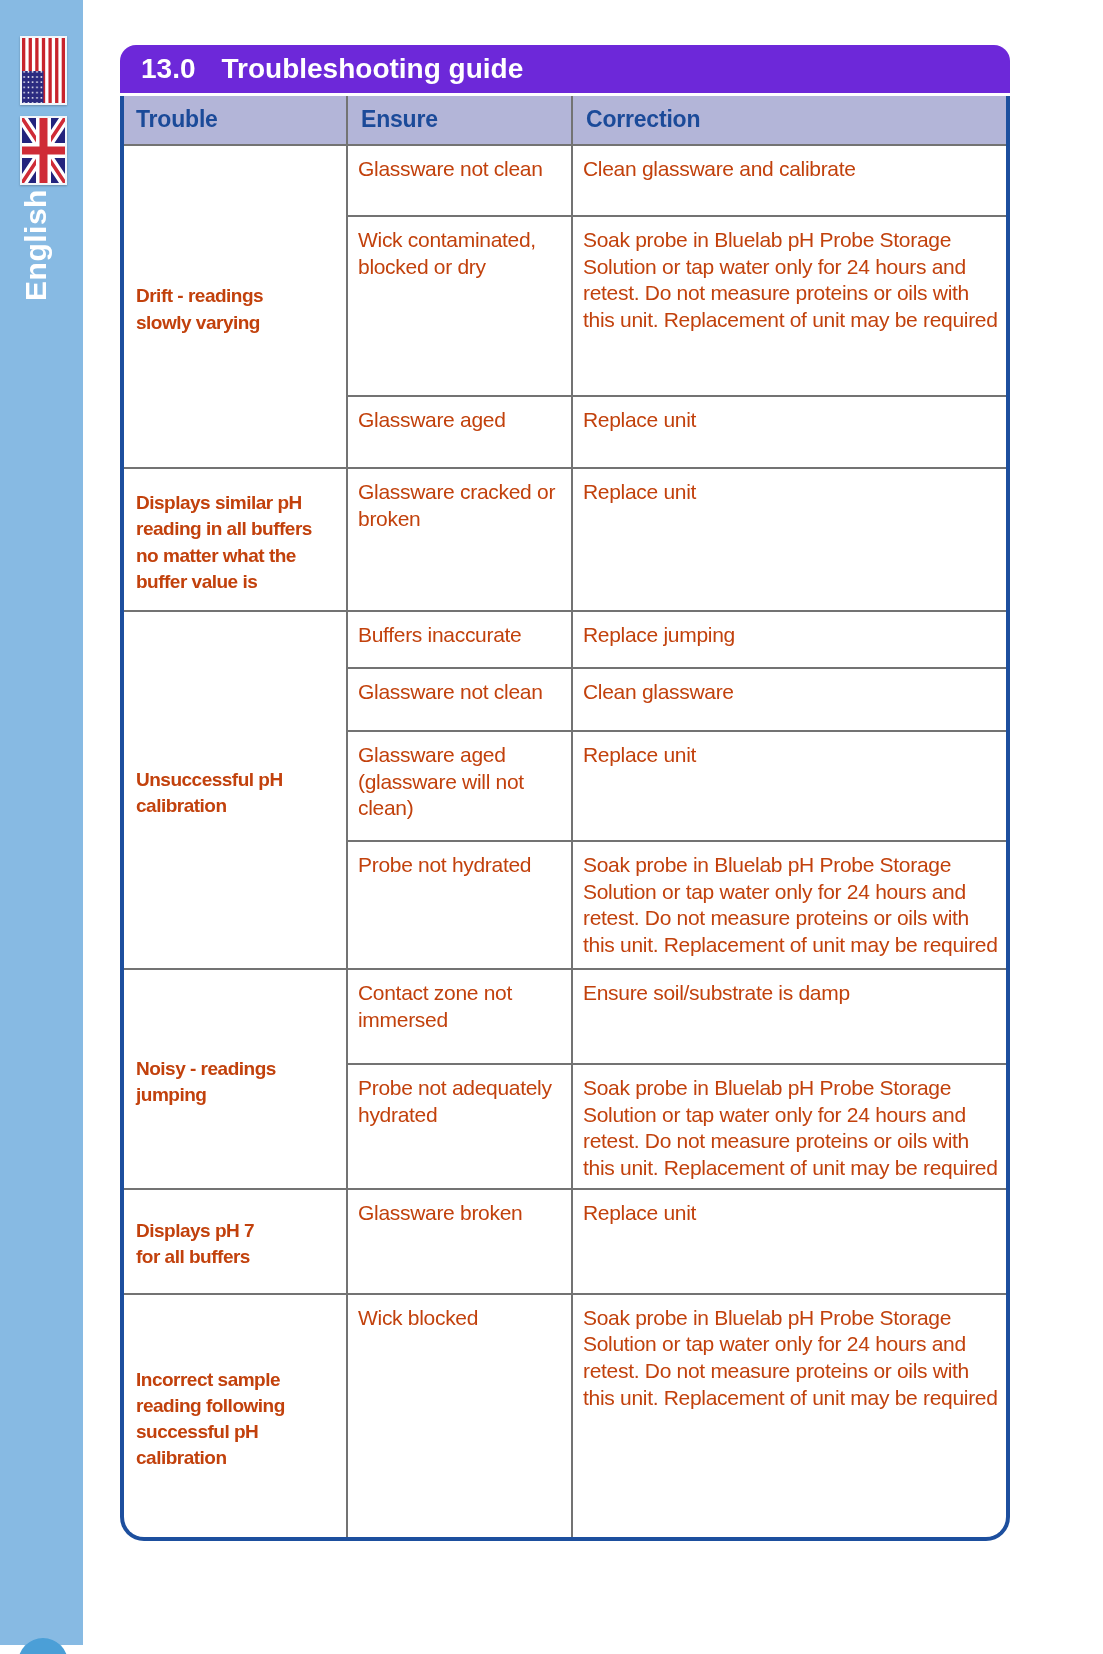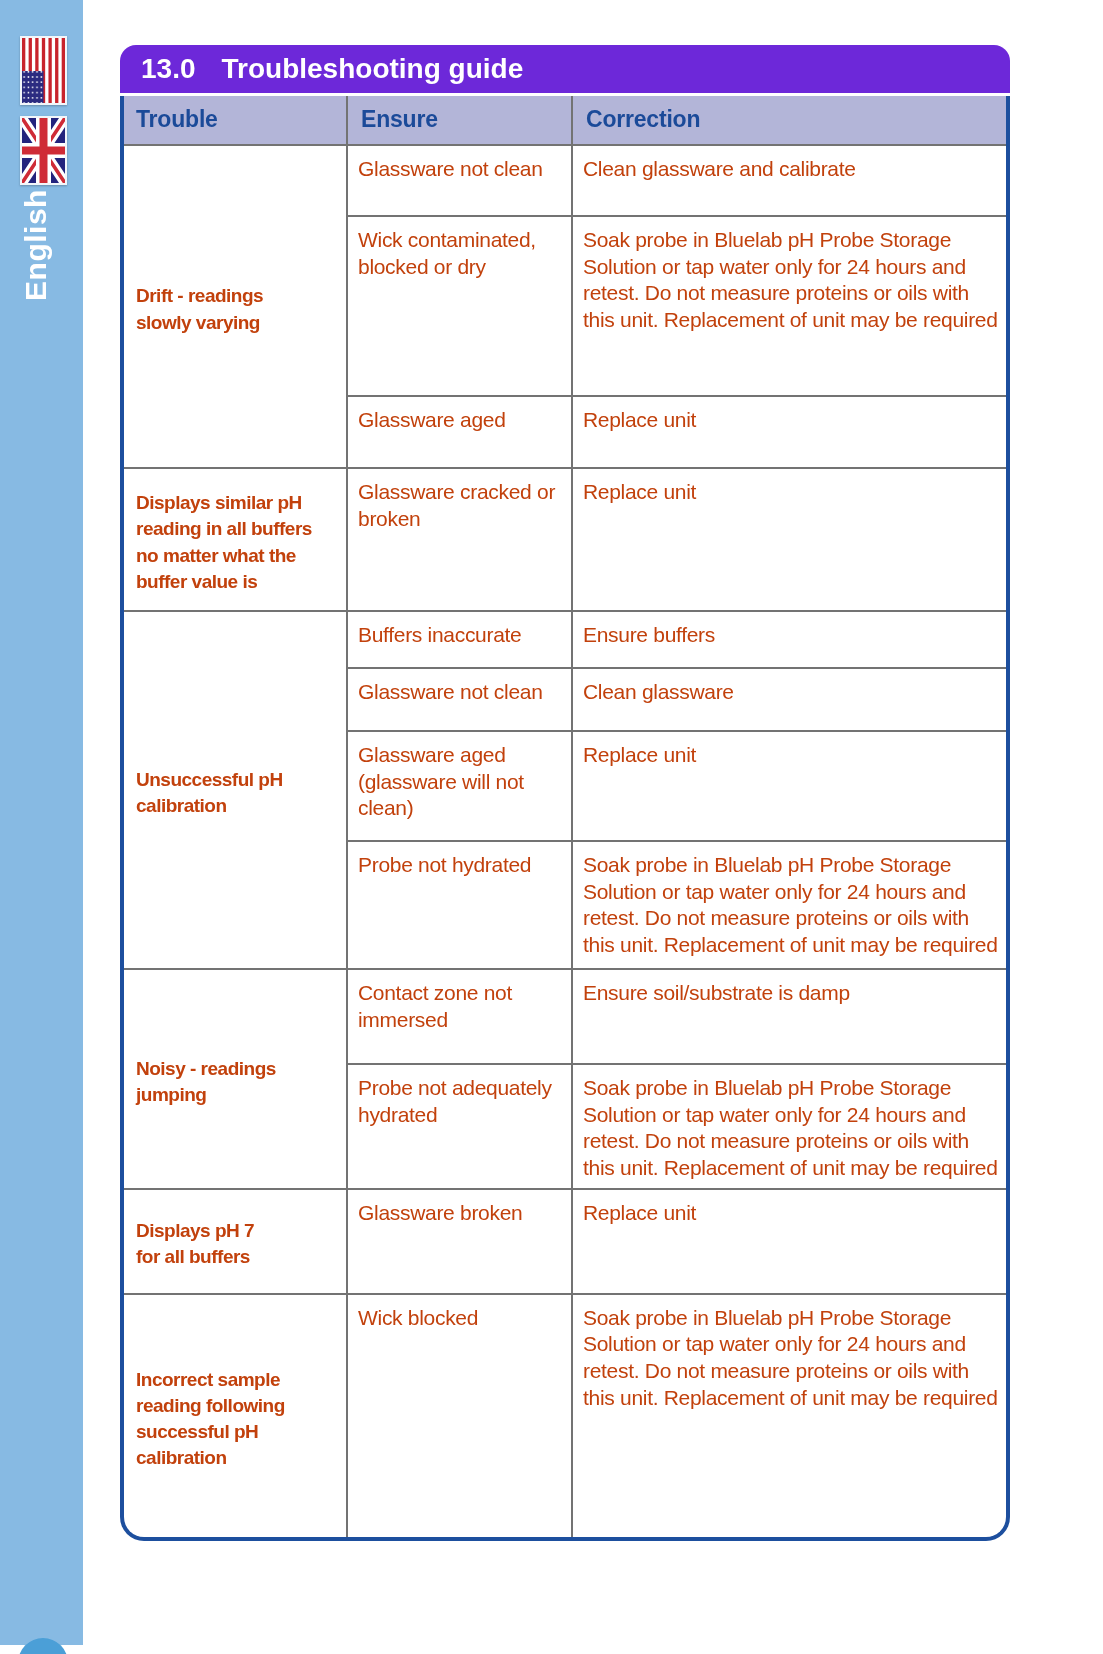--- a/index.html
+++ b/index.html
@@ -132,21 +132,21 @@
 no matter what the
 buffer value is</td>
           <td class="reason">Glassware cracked or broken</td>
           <td class="corr">Replace unit</td>
         </tr>
 
         <tr class="h57">
           <td class="trouble" rowspan="4">Unsuccessful pH
 calibration</td>
           <td class="reason">Buffers inaccurate</td>
-          <td class="corr">Ensure buffers</td>
+          <td class="corr">Replace jumping</td>
         </tr>
         <tr class="h63">
           <td class="reason">Glassware not clean</td>
           <td class="corr">Clean glassware</td>
         </tr>
         <tr class="h110">
           <td class="reason">Glassware aged (glassware will not clean)</td>
           <td class="corr">Replace unit</td>
         </tr>
         <tr class="h155">

